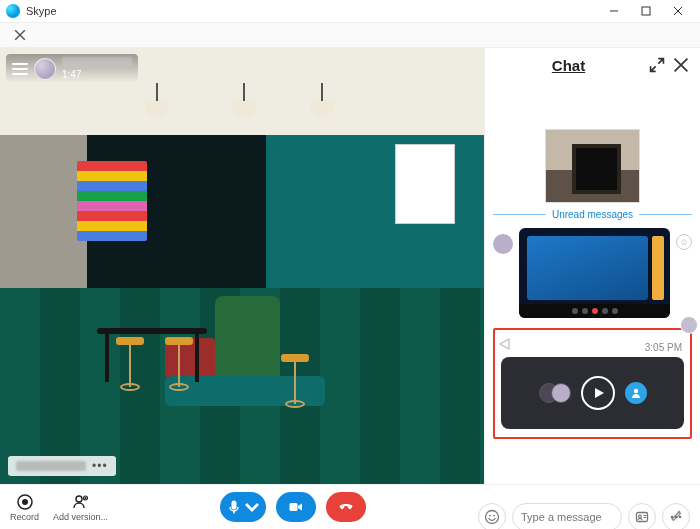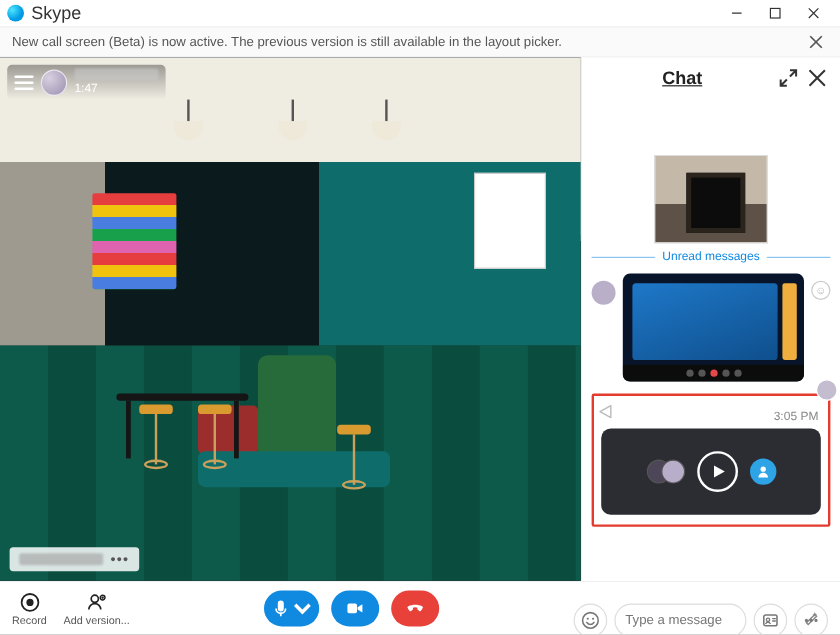--- a/index.html
+++ b/index.html
@@ -1,21 +1,21 @@
 <!DOCTYPE html>
 <html><head>
 <meta charset="utf-8">
 <style>
   * { box-sizing: border-box; margin: 0; padding: 0; font-family: "Segoe UI", Arial, sans-serif; }
   body { width: 700px; height: 529px; background: #fff; overflow: hidden; position: relative; }
 
   
   .titlebar { height: 22px; display: flex; align-items: center; padding: 0 6px; background: #fff; }
   .titlebar .appicon { width: 14px; height: 14px; border-radius: 50%; background: radial-gradient(circle at 30% 30%, #50e6ff, #009ae5 60%); margin-right: 6px; }
-  .titlebar .apptitle { font-size: 15px; color: #333; flex: 1; }
+  .titlebar .apptitle { font-size: 11px; color: #333; flex: 1; }
   .titlebar .winbtn { width: 32px; height: 22px; display: flex; align-items: center; justify-content: center; color: #333; }
   .titlebar .winbtn svg { width: 10px; height: 10px; }
 
   
   .banner { height: 26px; display: flex; align-items: center; padding: 0 10px; background: #fafafa; border-top: 1px solid #eee; border-bottom: 1px solid #eee; }
   .banner .msg { font-size: 11px; color: #555; flex: 1; }
   .banner .close { width: 20px; height: 20px; display:flex; align-items:center; justify-content:center; cursor:pointer; }
 
   
   .main { display: flex; height: 436px; }
@@ -139,21 +139,20 @@
       </svg>
     </div>
   <div class="winbtn">
       <svg viewBox="0 0 10 10">
         <path d="M1 1l8 8M9 1l-8 8" stroke="#333" stroke-width="1"></path>
       </svg>
     </div>
 </div>
 
 <div class="banner">
-  <div class="msg">New call screen (Beta) is now active. The previous version is still available in the layout picker.</div>
   <div class="close">
       <svg width="12" height="12" viewBox="0 0 10 10">
         <path d="M1 1l8 8M9 1l-8 8" stroke="#555" stroke-width="1.2"></path>
       </svg>
     </div>
 </div>
 
 <div class="main">
 
   <div class="video">

